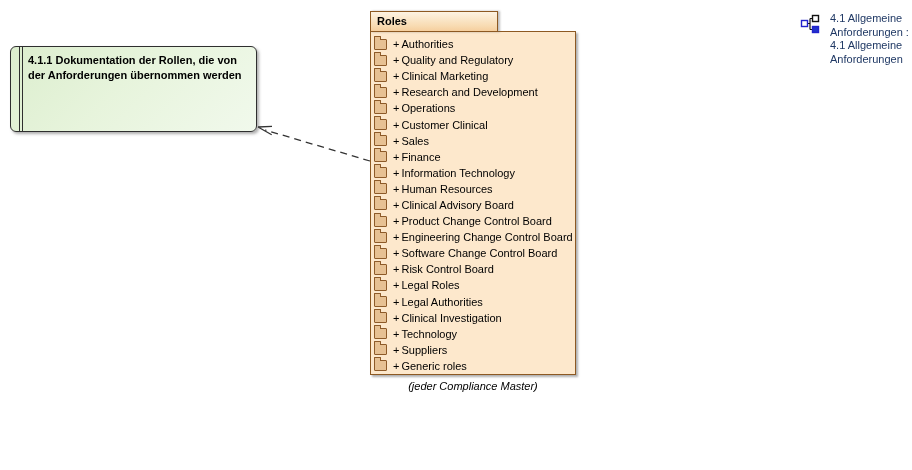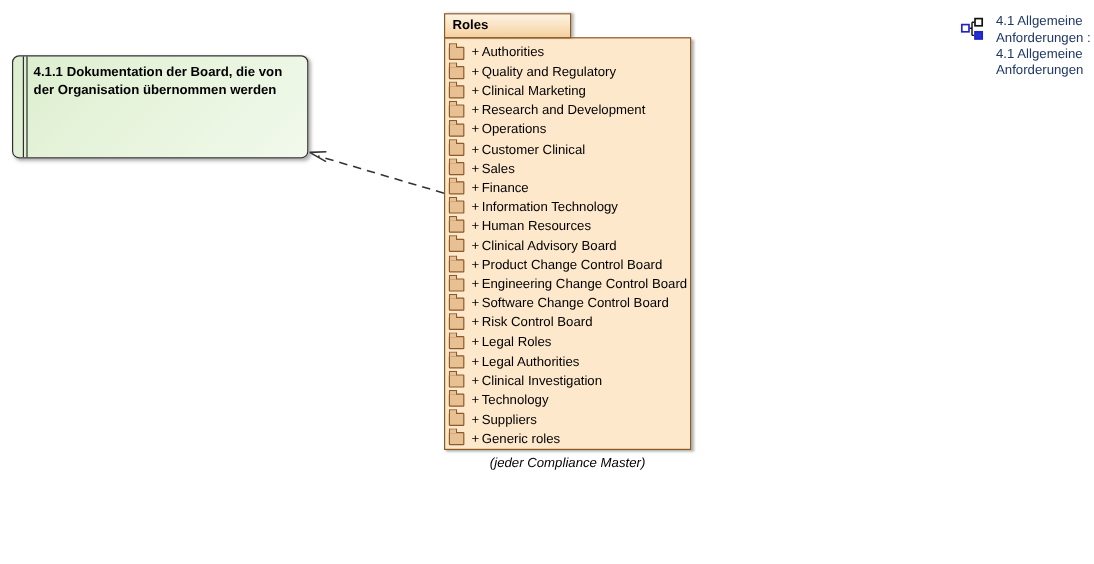--- a/index.html
+++ b/index.html
@@ -37,21 +37,21 @@
     font-weight: bold;
     line-height: 15px;
   }
   #activity-1 { left: 10px; top: 46px; width: 247px; height: 86px; }
   #activity-2 { left: 18px; top: 374px; width: 245px; height: 88px; }
 
   
   .package-tab {
     position: absolute;
     left: 370px; top: 11px;
-    width: 106px; height: 21px;
+    width: 128px; height: 21px;
     border: 1px solid #8d5922;
     background: linear-gradient(to bottom, #fdf3e2 0%, #f8dcb4 70%, #f5cf9e 100%);
     box-shadow: 2px 0 2px rgba(110,110,110,0.45);
     z-index: 2;
   }
   .package-tab .tab-label {
     display: block;
     padding: 3px 0 0 6px;
     font-size: 11px;
     font-weight: bold;
@@ -130,21 +130,21 @@
   }
 </style>
 </head>
 <body>
 
 <div class="canvas">
 
   <div class="activity-box" id="activity-1">
     <span class="dbl-line l1"></span>
     <span class="dbl-line l2"></span>
-    <span class="activity-title">4.1.1 Dokumentation der Board, die von der Organisation übernommen werden</span>
+    <span class="activity-title">4.1.1 Dokumentation der Rollen, die von der Anforderungen übernommen werden</span>
   </div>
 
 
   <div class="package-tab">
     <span class="tab-label">Roles</span>
   </div>
 
   <div class="package-body">
     <div class="role-item">
         <span class="folder-icon"></span>

